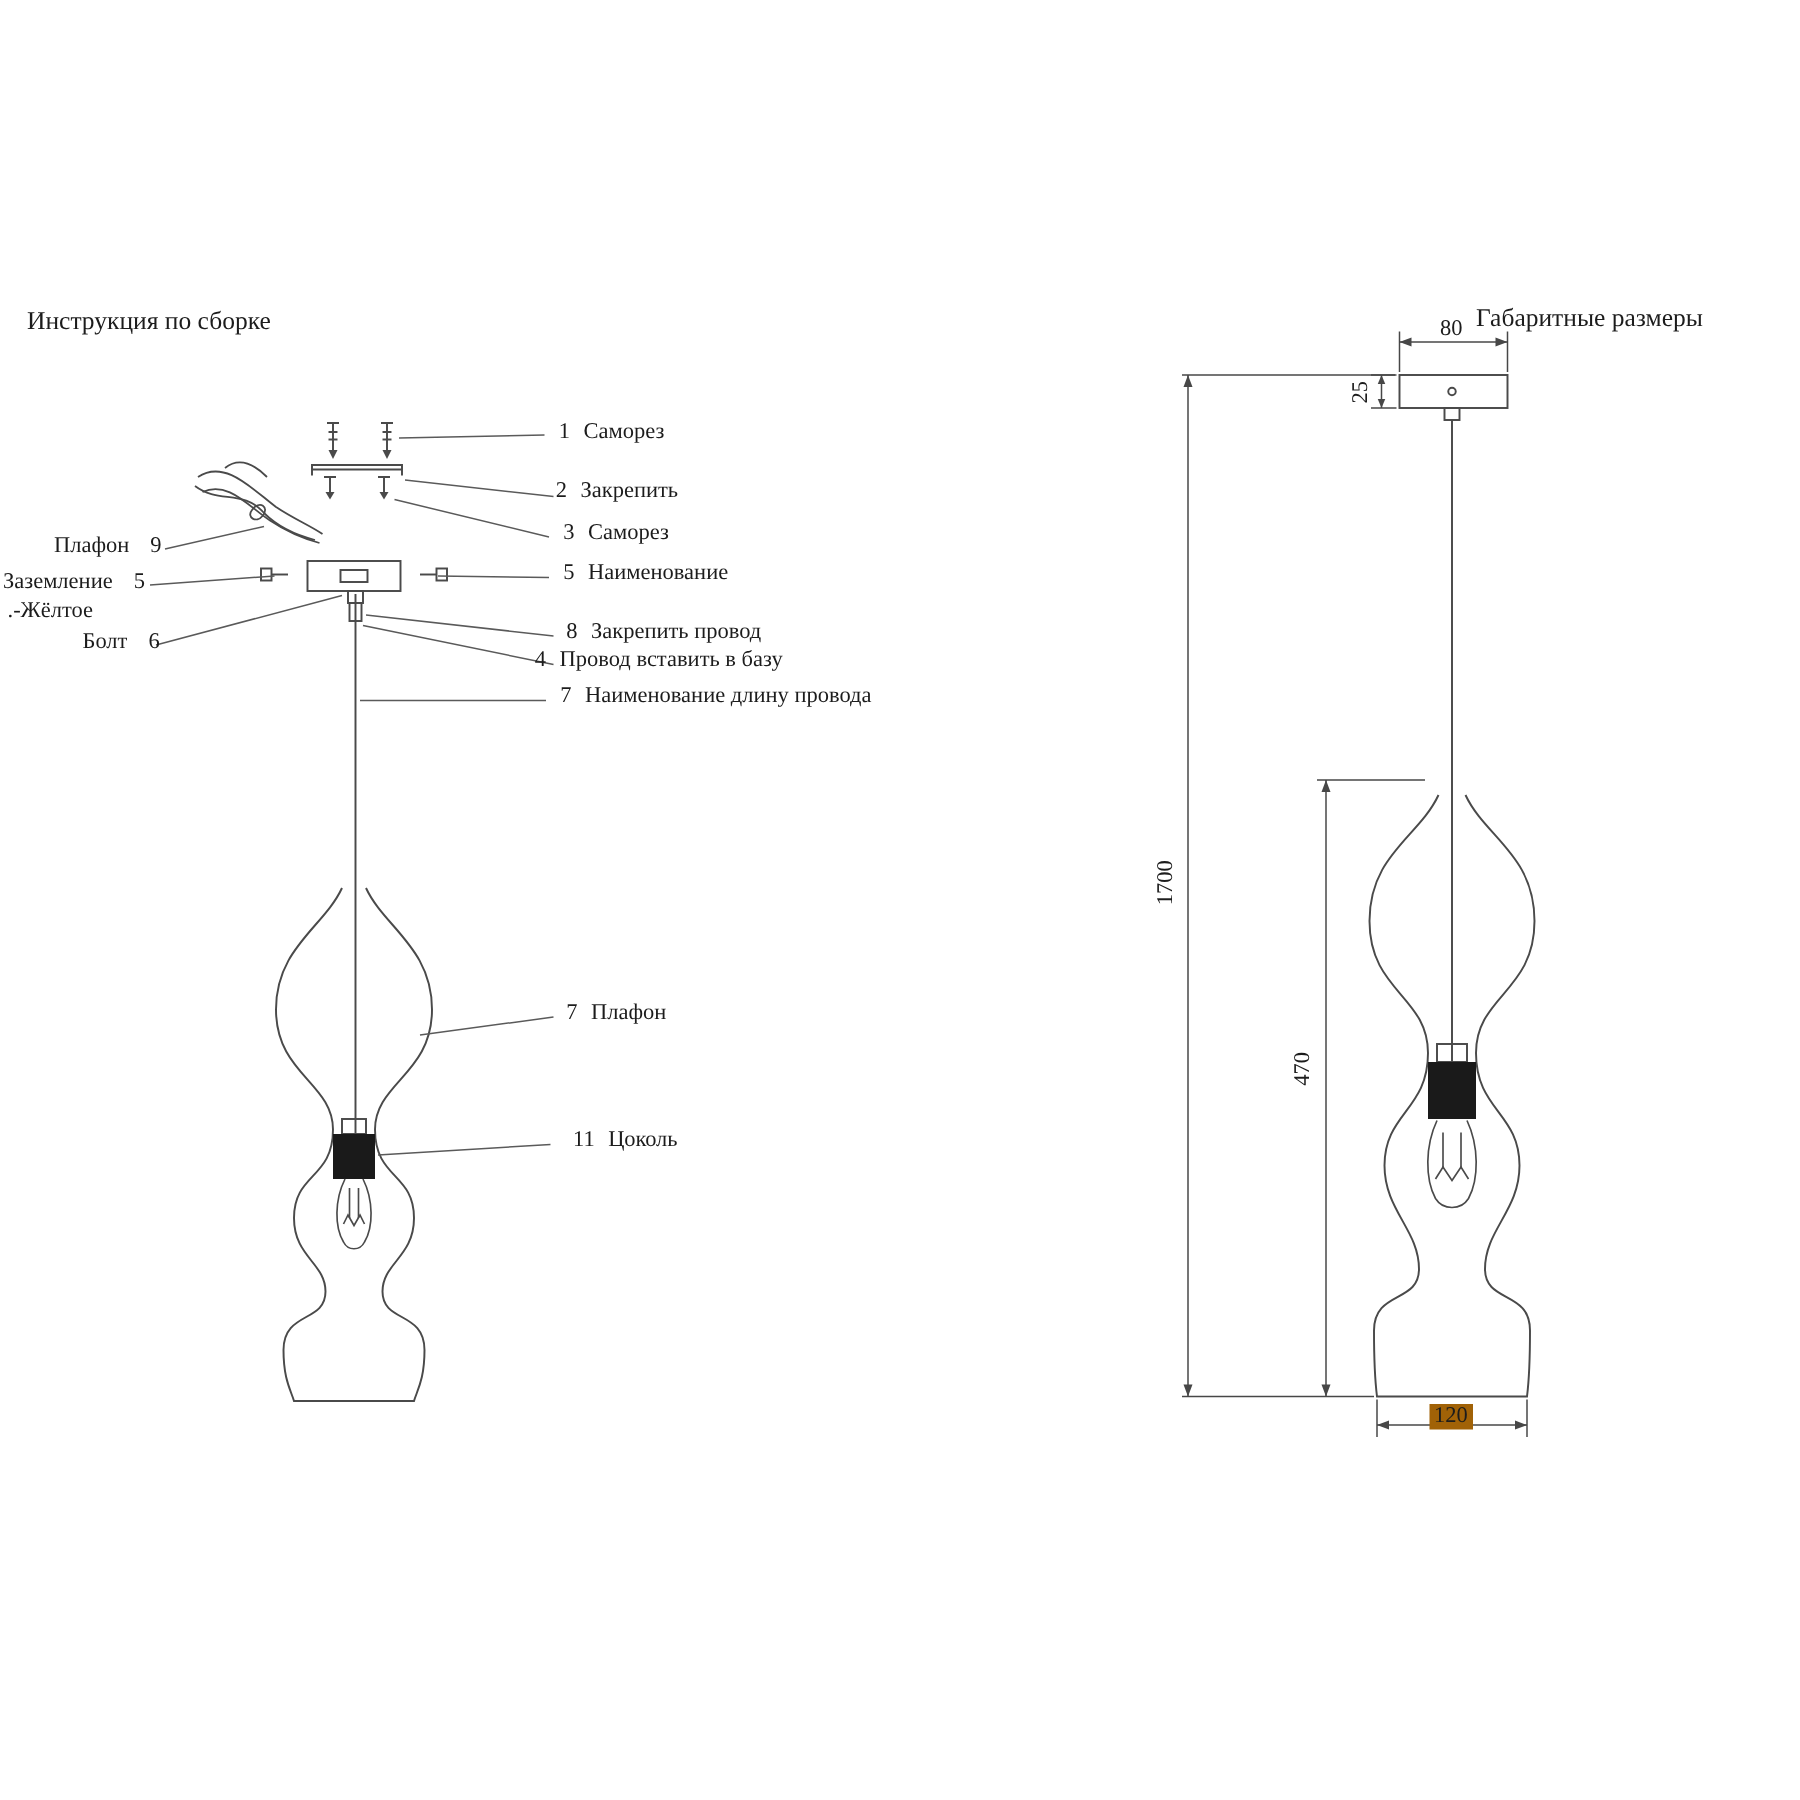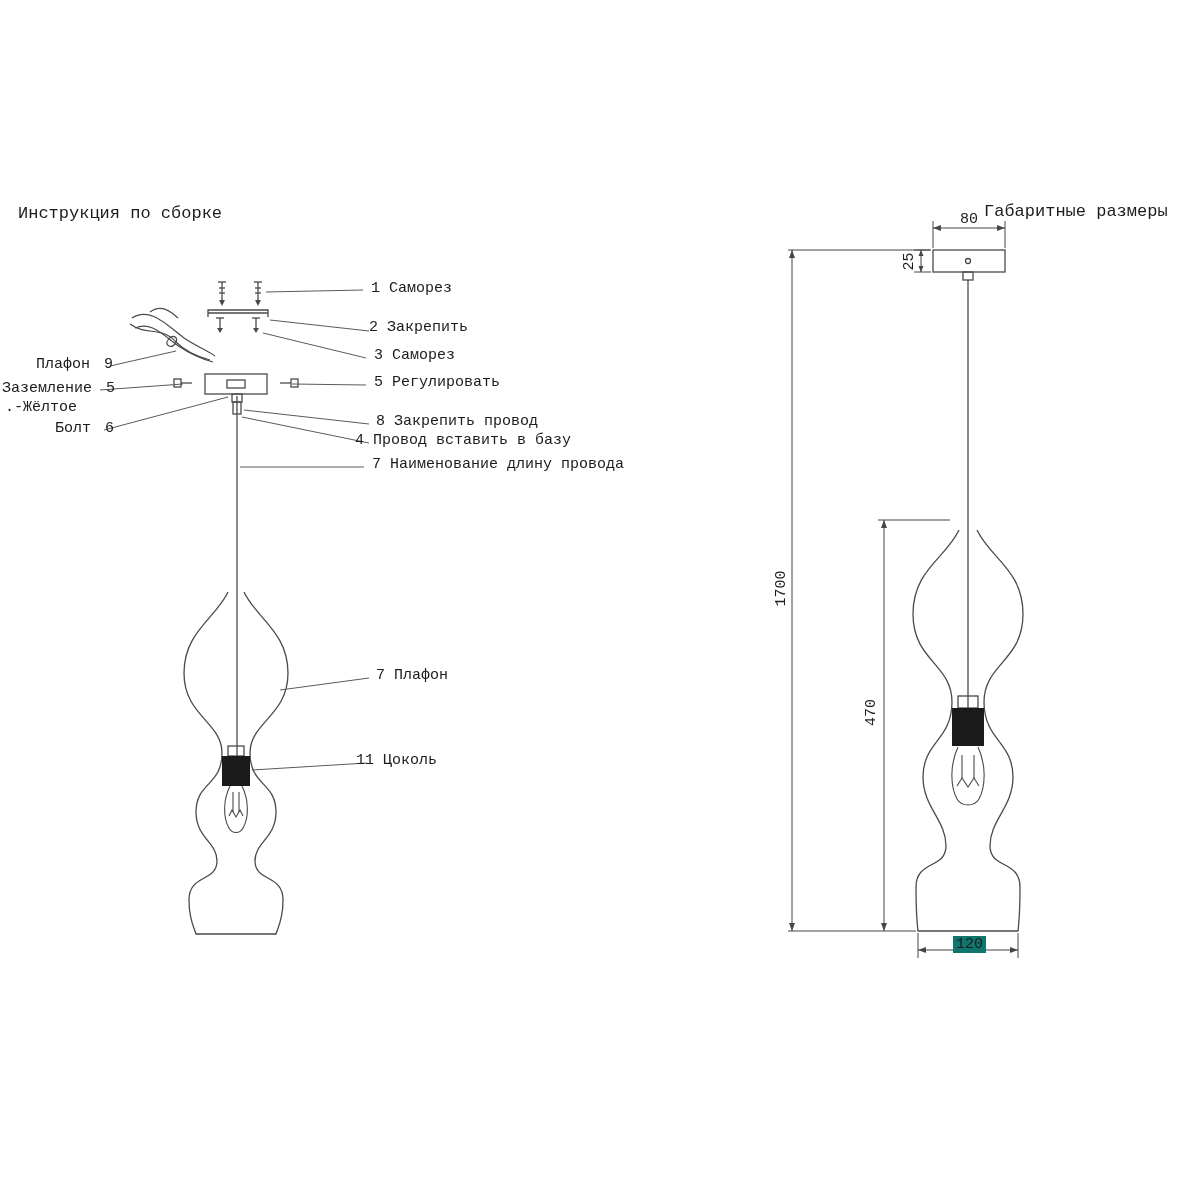--- a/index.html
+++ b/index.html
@@ -1,29 +1,29 @@
 <!DOCTYPE html>
 <html><head>
 <meta charset="utf-8">
 <style>
   html,body{margin:0;padding:0;background:#ffffff;}
   #stage{
     position:relative;width:1192px;height:1200px;background:#ffffff;overflow:hidden;
-    font-family:Liberation Mono, monospace;color:#1c1c1c;
+    font-family:Liberation Serif, serif;color:#1c1c1c;
   }
   #art{position:absolute;left:0;top:0;}
   .txt{position:absolute;white-space:nowrap;}
   .title{font-size:17px;}
   .caption{font-size:17px;}
   .co{position:absolute;white-space:nowrap;font-size:15px;}
   .co .n{display:inline-block;min-width:14px;text-align:right;margin-right:9px;}
   .co .nl{margin-left:14px;}
   .dim{position:absolute;white-space:nowrap;font-size:15px;}
   .vdim{transform:rotate(-90deg);transform-origin:center;}
-  .mask{background:#0f766e;padding:0 3px;}
+  .mask{background:#a16207;padding:0 3px;}
 </style>
 </head>
 <body>
 
 <div id="stage">
 
   <svg id="art" width="1200" height="1200" viewBox="0 0 1200 1200">
 
     <g stroke="#4a4a4a" fill="none" stroke-width="1.3">
 
@@ -180,35 +180,35 @@
   <div class="co" style="left:366px;top:280px">
     <span class="n">1</span><span>Саморез</span>
   </div>
   <div class="co" style="left:364px;top:319px">
     <span class="n">2</span><span>Закрепить</span>
   </div>
   <div class="co" style="left:369px;top:347px">
     <span class="n">3</span><span>Саморез</span>
   </div>
   <div class="co" style="left:369px;top:374px">
-    <span class="n">5</span><span>Регулировать</span>
+    <span class="n">5</span><span>Наименование</span>
   </div>
   <div class="co" style="left:371px;top:413px">
     <span class="n">8</span><span>Закрепить провод</span>
   </div>
   <div class="co" style="left:350px;top:432px">
     <span class="n">4</span><span>Провод вставить в базу</span>
   </div>
   <div class="co" style="left:367px;top:456px">
     <span class="n">7</span><span>Наименование длину провода</span>
   </div>
   <div class="co" style="left:371px;top:667px">
     <span class="n">7</span><span>Плафон</span>
   </div>
-  <div class="co" style="left:356px;top:752px">
+  <div class="co" style="left:382px;top:752px">
     <span class="n">11</span><span>Цоколь</span>
   </div>
 
   <div class="co" style="left:36px;top:356px">
     <span>Плафон</span><span class="nl">9</span>
   </div>
   <div class="co" style="left:2px;top:380px">
     <span>Заземление</span><span class="nl">5</span>
   </div>
   <div class="co" style="left:5px;top:399px">

